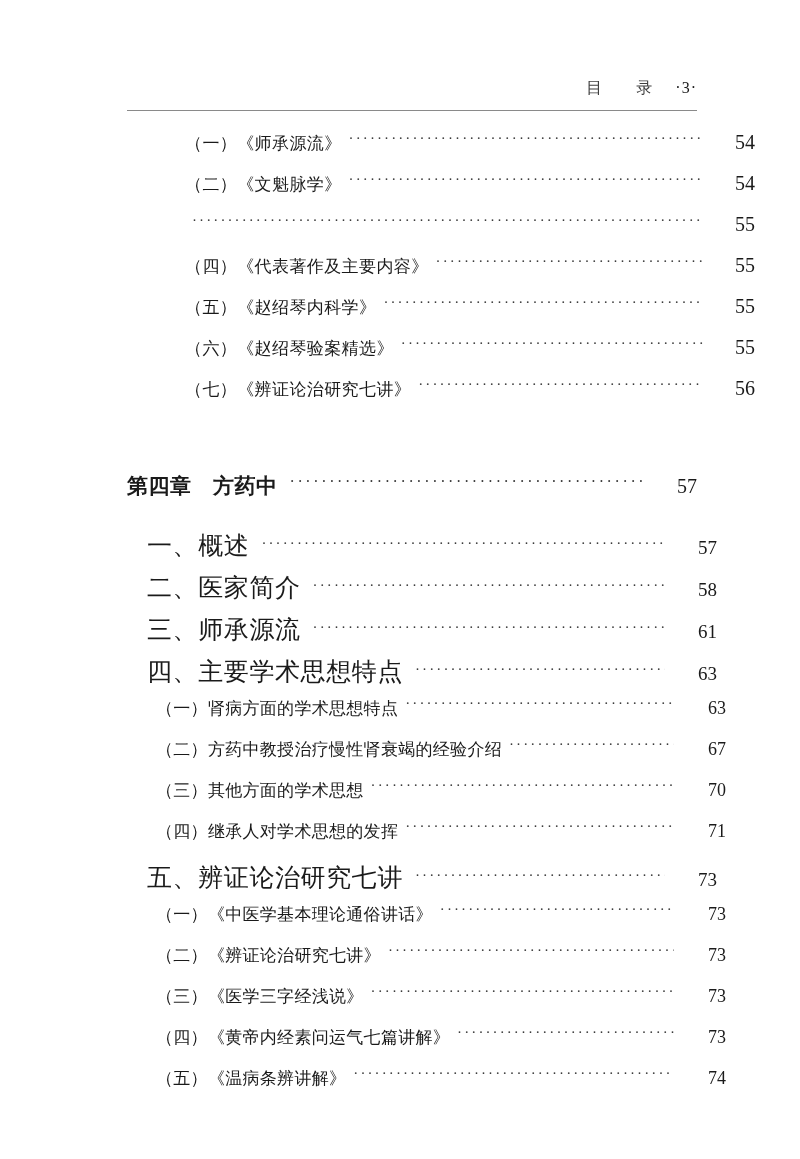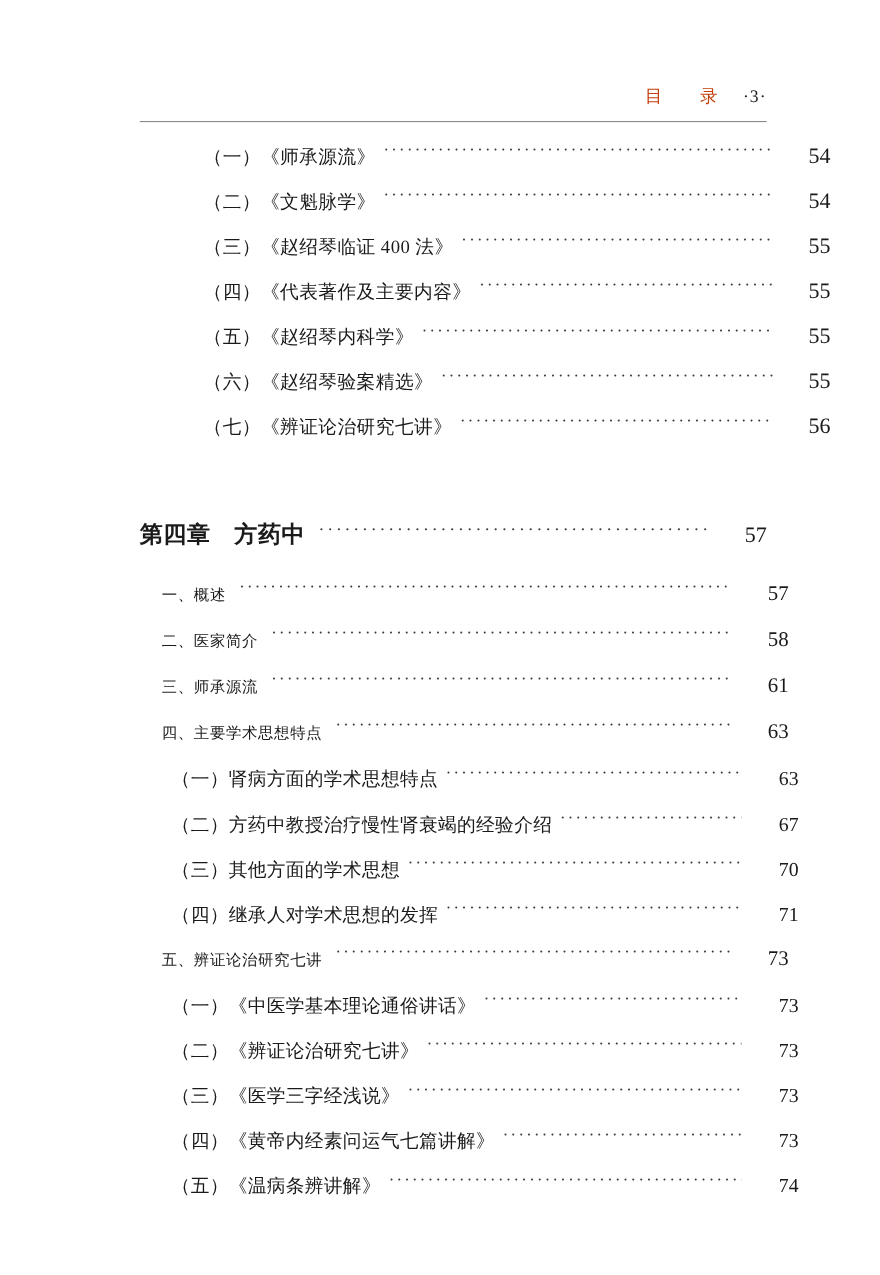--- a/index.html
+++ b/index.html
@@ -31,21 +31,21 @@
     width: 570px;
     display: flex;
     justify-content: flex-end;
     align-items: baseline;
     gap: 0;
   }
   .header-title {
     font-family: "Liberation Serif", "DejaVu Serif", serif;
     font-size: 16px;
     letter-spacing: 9px;
-    color: #c2410c;
+    color: #404040;
   }
   .header-folio {
     font-family: "Liberation Serif", "DejaVu Serif", serif;
     font-size: 16px;
     margin-left: 14px;
     letter-spacing: 1px;
     color: #1a1a1a;
   }
   .header-rule {
     position: absolute;
@@ -133,21 +133,21 @@
   .lvl-chapter .leader { margin-left: 12px; }
   .lvl-chapter .leader::before { font-size: 16px; letter-spacing: 2.6px; }
 
   
   .lvl-section {
     margin-left: 20px;
     height: 42px;
   }
   .lvl-section .label {
     font-family: Liberation Mono, monospace;
-    font-size: 14px;
+    font-size: 25px;
     letter-spacing: 0.6px;
     text-align: center;
   }
   .lvl-section .pageno { font-size: 19px; }
   .lvl-section .leader { margin-left: 12px; }
 
   
   .lvl-sub {
     margin-left: 29px;
     height: 41px;
@@ -177,21 +177,20 @@
         <span class="label">（一）《师承源流》</span>
         <span class="leader"></span>
         <span class="pageno">54</span>
       </div>
       <div class="row lvl-work">
         <span class="label">（二）《文魁脉学》</span>
         <span class="leader"></span>
         <span class="pageno">54</span>
       </div>
       <div class="row lvl-work">
-        <span class="label">（三）《赵绍琴临证 400 法》</span>
         <span class="leader"></span>
         <span class="pageno">55</span>
       </div>
       <div class="row lvl-work">
         <span class="label">（四）《代表著作及主要内容》</span>
         <span class="leader"></span>
         <span class="pageno">55</span>
       </div>
       <div class="row lvl-work">
         <span class="label">（五）《赵绍琴内科学》</span>

